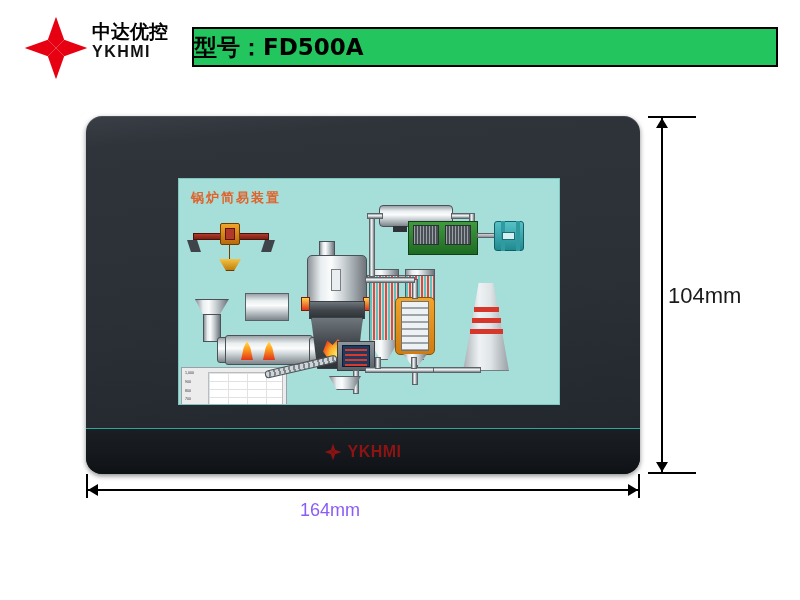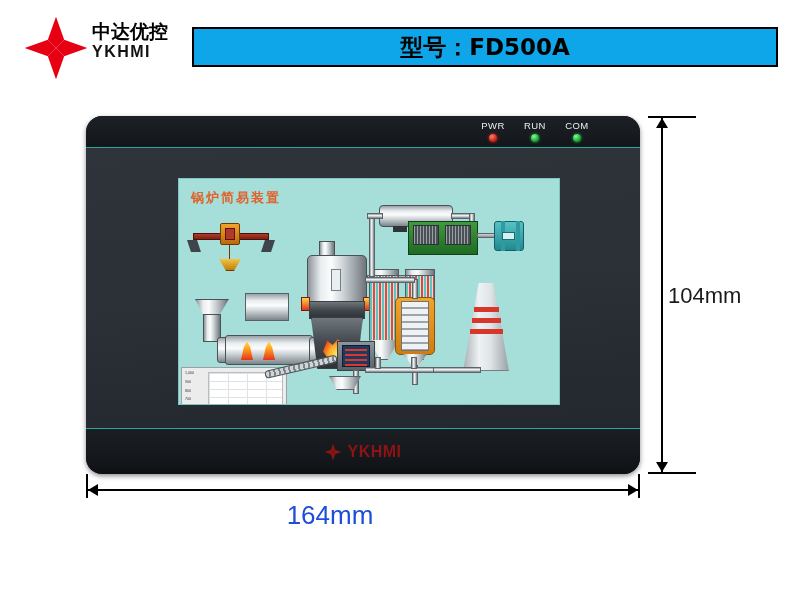--- a/index.html
+++ b/index.html
@@ -27,22 +27,22 @@
     font-size: 19px; font-weight: bold; color: #000; letter-spacing: 0px;
   }
   #brand-en {
     font-size: 16px; font-weight: bold; color: #111;
     letter-spacing: 1.5px; margin-top: 2px;
   }
 
   #model-box {
     position: absolute; left: 192px; top: 27px;
     width: 586px; height: 40px;
-    border: 2px solid #000; background: #0ea5e9;
-    display: flex; align-items: center; justify-content: center;
+    border: 2px solid #000; background: #22c55e;
+    display: flex; align-items: center; 
   }
   #model-text {
     font-family: "DejaVu Sans", "Liberation Sans", sans-serif;
     font-size: 23px; font-weight: bold; color: #000;
   }
 
   
   #device {
     position: absolute; left: 86px; top: 116px;
     width: 554px; height: 358px;
@@ -238,21 +238,21 @@
   
   .dim-line { position:absolute; background:#000; }
   .dim-tick { position:absolute; background:#000; }
   .arrow { position:absolute; width:0; height:0; }
   #dim-v-label {
     position:absolute; left:668px; top:283px;
     font-size: 22px; color:#1a1a1a; font-family:"Liberation Sans",sans-serif;
   }
   #dim-h-label {
     position:absolute; left:0; top:500px; width:660px; text-align:center;
-    font-size: 26px; color:#1d4ed8; font-family:"Liberation Sans",sans-serif;
+    font-size: 18px; color:#8b5cf6; font-family:"Liberation Sans",sans-serif;
   }
 
   
   #footer { position:absolute; left:0; top:556px; width:800px; height:40px;
     display:flex; align-items:center; justify-content:center; gap:34px; }
   .spec {
     font-family:"DejaVu Sans","Liberation Sans",sans-serif;
     font-size: 19px; color:#000; white-space:nowrap;
   }
   .spec .val-red { color:#e8191b; }
@@ -274,36 +274,20 @@
     <div id="brand-en">YKHMI</div>
   </div>
 
   <div id="model-box">
     <span id="model-text">型号：FD500A</span>
   </div>
 </div>
 
 <div id="device">
 
-  <div id="device-top-bezel">
-    <div id="led-group">
-      <div class="led-item">
-        <div class="led-label">PWR</div>
-        <div class="led-dot led-red"></div>
-      </div>
-      <div class="led-item">
-        <div class="led-label">RUN</div>
-        <div class="led-dot led-green"></div>
-      </div>
-      <div class="led-item">
-        <div class="led-label">COM</div>
-        <div class="led-dot led-green"></div>
-      </div>
-    </div>
-  </div>
 
   <div id="screen">
 
     <div id="screen-title">锅炉简易装置</div>
 
     <div>
       <div id="crane-rail" class="outl"></div>
       <div id="crane-leg-l"></div>
       <div id="crane-leg-r"></div>
       <div id="crane-body"></div>

